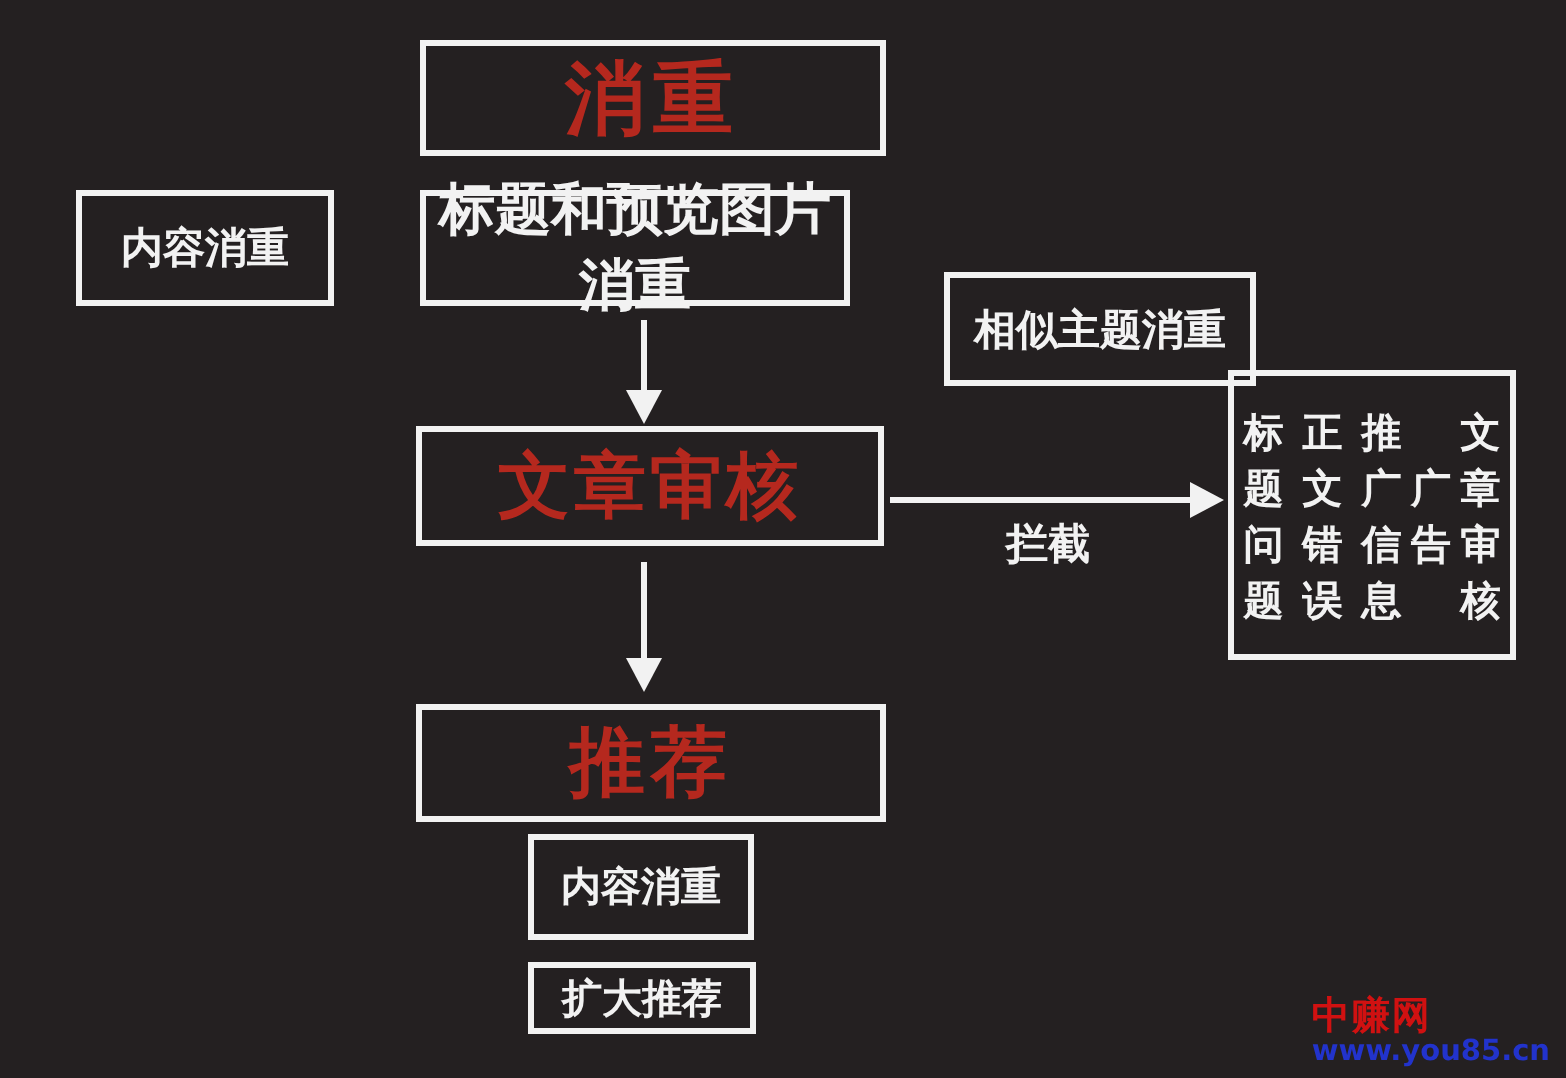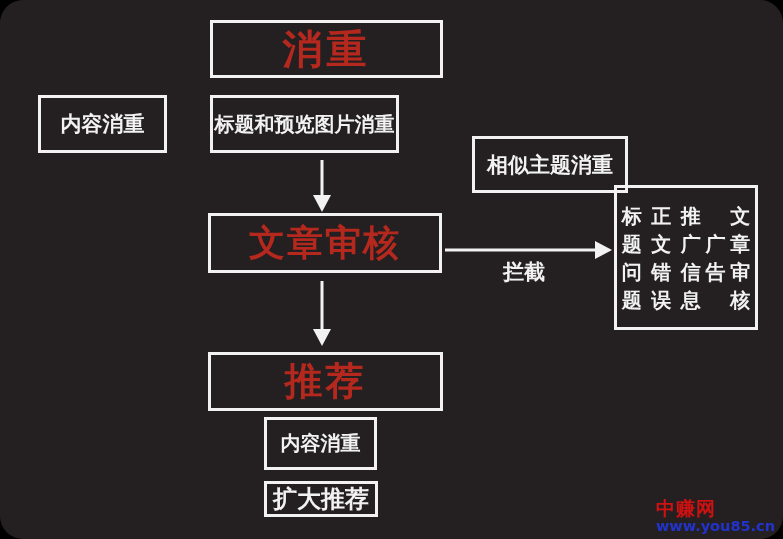--- a/index.html
+++ b/index.html
@@ -14,42 +14,41 @@
   body{
     font-family:"DejaVu Sans","Liberation Sans",sans-serif;
     background:#000;
   }
   #canvas{
     position:relative;
     width:783px;
     height:539px;
     background:var(--background);
     overflow:hidden;
-    border-radius:23px;
   }
   .box{
     position:absolute;
     border:3px solid var(--box-border);
     display:flex;
     align-items:center;
     justify-content:center;
     color:var(--body-text);
     font-weight:bold;
     box-sizing:border-box;
     text-align:center;
   }
   .red-heading{color:var(--heading-red);}
   #box-dedup        {left:210px; top:20px;  width:233px; height:58px; font-size:40px; letter-spacing:4px;}
   #box-content-dedup{left:38px;  top:95px;  width:129px; height:58px; font-size:21px;}
-  #box-title-preview-dedup{left:210px; top:95px; width:189px; height:58px; font-size:20px;}
+  #box-title-preview-dedup{left:210px; top:95px; width:215px; height:58px; font-size:28px;}
   #box-similar-topic-dedup{left:472px; top:96px; width:156px; height:57px; font-size:21px;margin-top:40px;}
   #box-article-review{left:208px; top:213px; width:234px; height:60px; font-size:36px; letter-spacing:2px;}
   #box-recommend    {left:208px; top:352px; width:235px; height:59px; font-size:38px; letter-spacing:3px;}
   #box-smart-recognition{left:264px; top:417px; width:113px; height:53px; font-size:20px;}
-  #box-expand-recommend {left:264px; top:481px; width:114px; height:36px; font-size:24px;}
+  #box-expand-recommend {left:264px; top:481px; width:114px; height:36px; font-size:20px;}
   #box-intercept-reasons{
     left:614px; top:185px; width:144px; height:145px;
     flex-direction:row;
     font-size:20px;
     line-height:28px;
     justify-content:center;
   }
   #arrow-layer{
     position:absolute;
     left:0; top:0;

